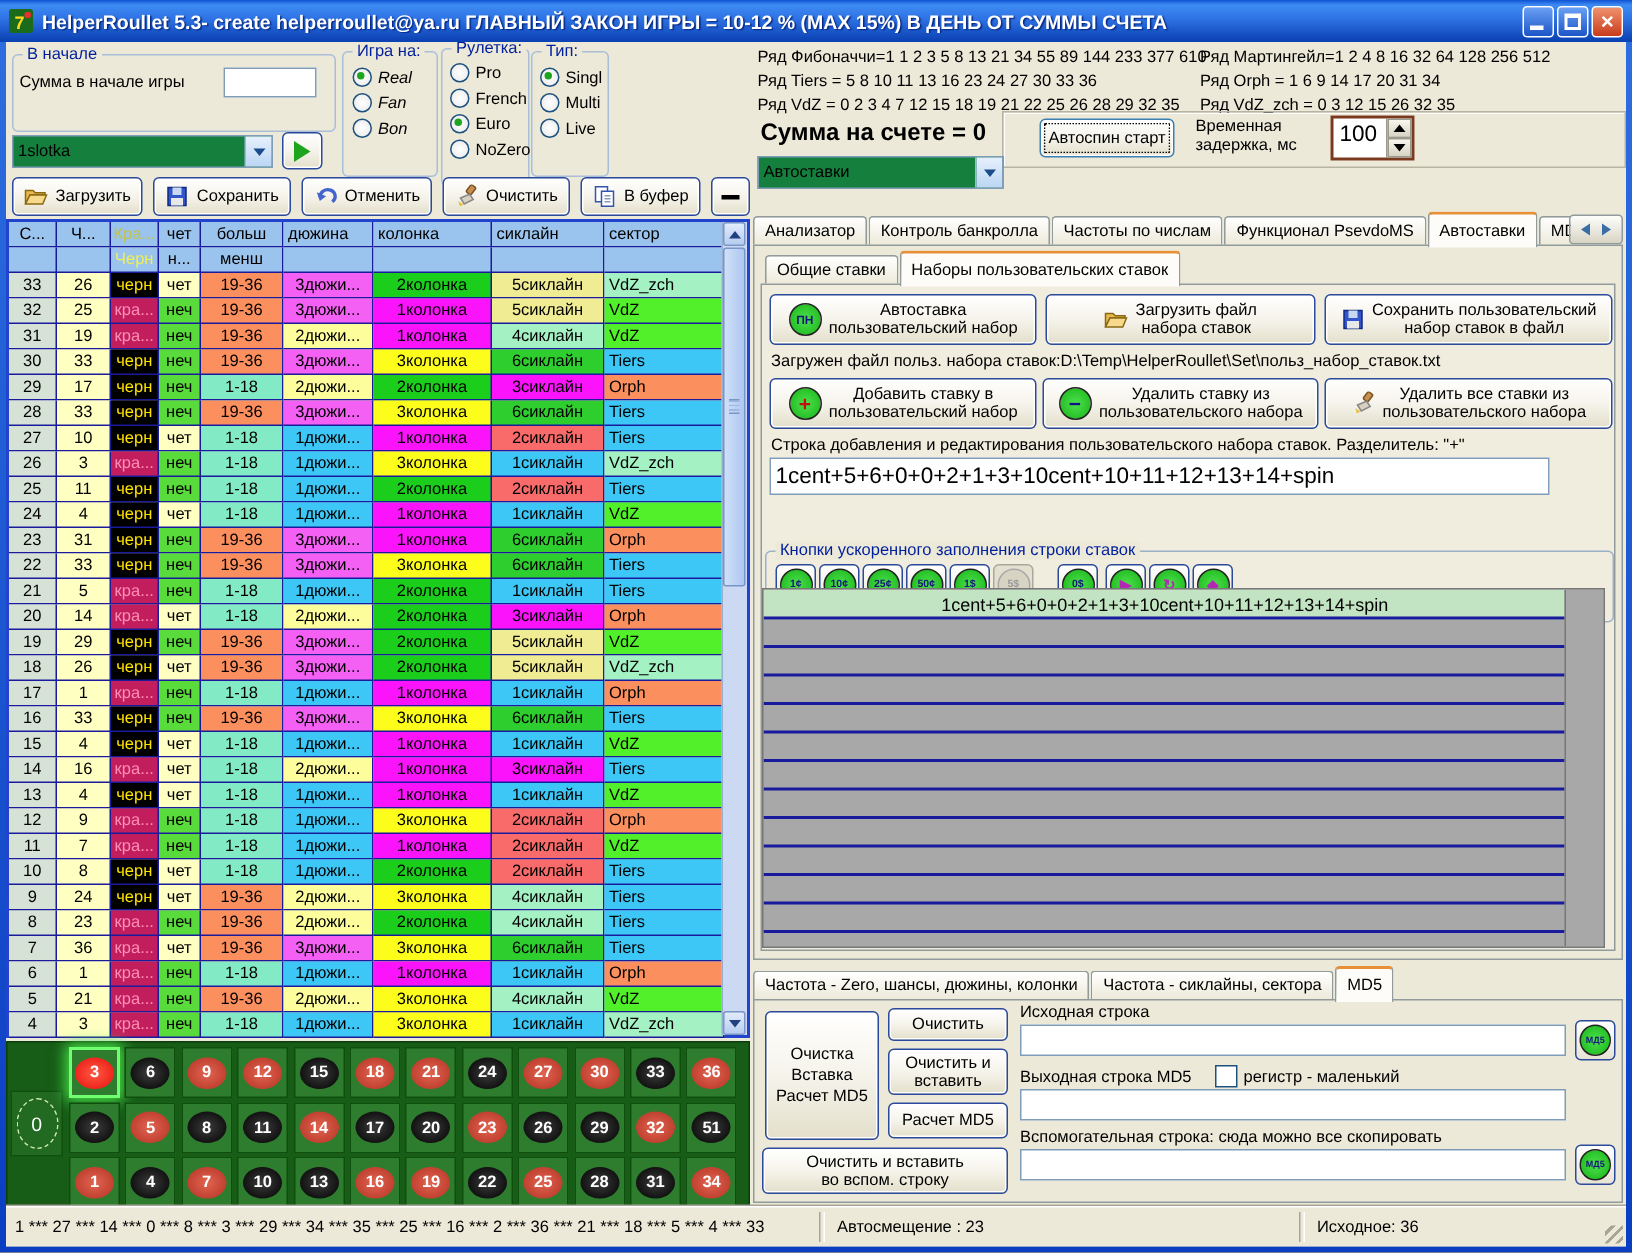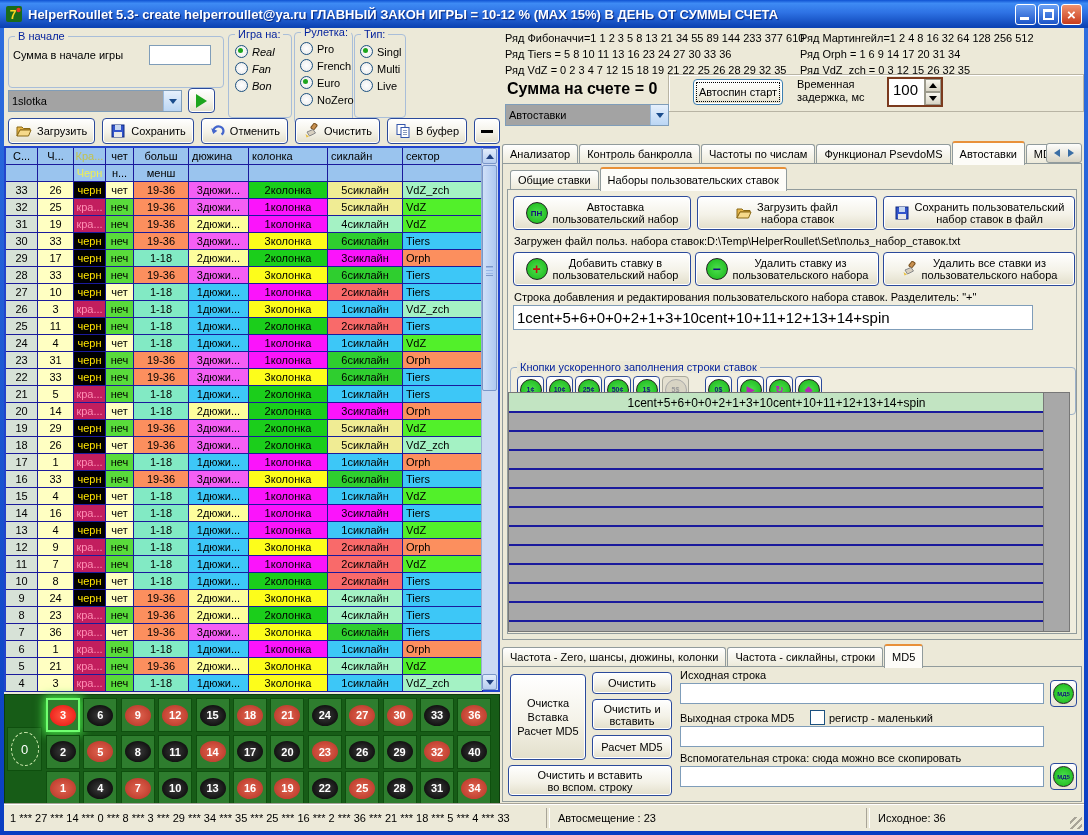--- a/index.html
+++ b/index.html
@@ -30,21 +30,21 @@
   .grp .cap{position:absolute;top:-7px;left:6px;background:#ECE9D8;padding:0 3px;color:#001F9C;font-size:11px;line-height:12px;white-space:nowrap;}
   
   .xp-btn{display:flex;align-items:center;justify-content:center;gap:5px;box-sizing:border-box;
           background:linear-gradient(#FFFFFF,#F4F2E8 55%,#E3DFCB);border:1px solid #2B4A9B;
           border-radius:4px;font-family:"Liberation Sans",sans-serif;font-size:11px;color:#000;
           box-shadow:inset 0 0 0 1px #fff;padding:0 4px;}
   .xp-btn .two{display:flex;flex-direction:column;line-height:12px;text-align:center;}
   
   .txt{position:absolute;background:#fff;border:1px solid #7F9DB9;font-family:"Liberation Sans",sans-serif;
        font-size:11px;padding:1px 3px;box-sizing:border-box;}
-  .combo{position:absolute;background:#a3a3a3;border:1px solid #7F9DB9;box-sizing:border-box;display:flex;align-items:center;}
+  .combo{position:absolute;background:#15803d;border:1px solid #7F9DB9;box-sizing:border-box;display:flex;align-items:center;}
   .combo .cval{flex:1;font-size:11px;padding-left:3px;white-space:nowrap;overflow:hidden;}
   .combo .cbtn{width:17px;align-self:stretch;background:linear-gradient(#E6F0FC,#BBD6F4);
                border-left:1px solid #9ABADC;display:flex;align-items:center;justify-content:center;}
   .tri-dn{width:0;height:0;border-left:4px solid transparent;border-right:4px solid transparent;border-top:5px solid #1A4C8C;}
   .tri-up{width:0;height:0;border-left:4px solid transparent;border-right:4px solid transparent;border-bottom:5px solid #000;}
   .tri-dn2{width:0;height:0;border-left:4px solid transparent;border-right:4px solid transparent;border-top:5px solid #000;}
   
   .radio-item{display:flex;align-items:center;gap:4px;height:17px;}
   .radio-dot{width:11px;height:11px;border-radius:50%;border:1px solid #1C5180;background:radial-gradient(#fff,#E8E8E8);position:relative;flex:0 0 auto;}
   .radio-dot.sel:after{content:"";position:absolute;left:2px;top:2px;width:5px;height:5px;border-radius:50%;background:#1DA51D;}
@@ -703,21 +703,21 @@
         <div class="bcell" style="left: 340.2px; top: 39.5px;">
           <span class="disc black">26</span>
         </div>
         <div class="bcell" style="left: 377.6px; top: 39.5px;">
           <span class="disc black">29</span>
         </div>
         <div class="bcell" style="left: 415px; top: 39.5px;">
           <span class="disc red">32</span>
         </div>
         <div class="bcell" style="left: 452.4px; top: 39.5px;">
-          <span class="disc black">40</span>
+          <span class="disc black">51</span>
         </div>
         <div class="bcell" style="left: 41px; top: 76px;">
           <span class="disc red">1</span>
         </div>
         <div class="bcell" style="left: 78.4px; top: 76px;">
           <span class="disc black">4</span>
         </div>
         <div class="bcell" style="left: 115.8px; top: 76px;">
           <span class="disc red">7</span>
         </div>
@@ -920,21 +920,21 @@
             <div class="bl-row"></div>
             <div class="bl-row"></div>
             <div class="bl-row"></div>
           </div>
       </div>
       <div class="abs" style="right:0;top:0;bottom:0;width:25px;background:#A8A8A8;border-left:1px solid #777;"></div>
     </div>
 
     <div class="tabstrip" id="bottom-tabs" style="left:498px;top:617px;height:22px;">
         <span class="tab">Частота - Zero, шансы, дюжины, колонки</span>
-        <span class="tab">Частота - сиклайны, строки</span>
+        <span class="tab">Частота - сиклайны, сектора</span>
         <span class="tab active">MD5</span>
       </div>
     <div class="panel" style="left:498px;top:638px;width:580px;height:136px;"></div>
 
     <button class="xp-btn abs" style="left:506px;top:646px;width:76px;height:86px;">
       <span class="two" style="line-height:14px;">
         <span>Очистка</span>
           <span>Вставка</span>
           <span>Расчет MD5</span>
       </span>

